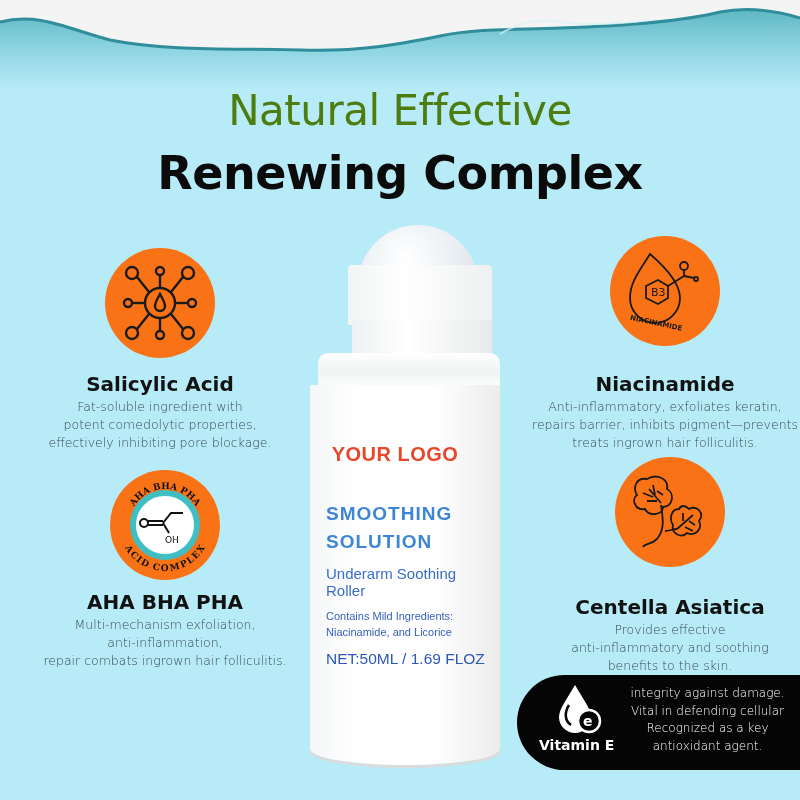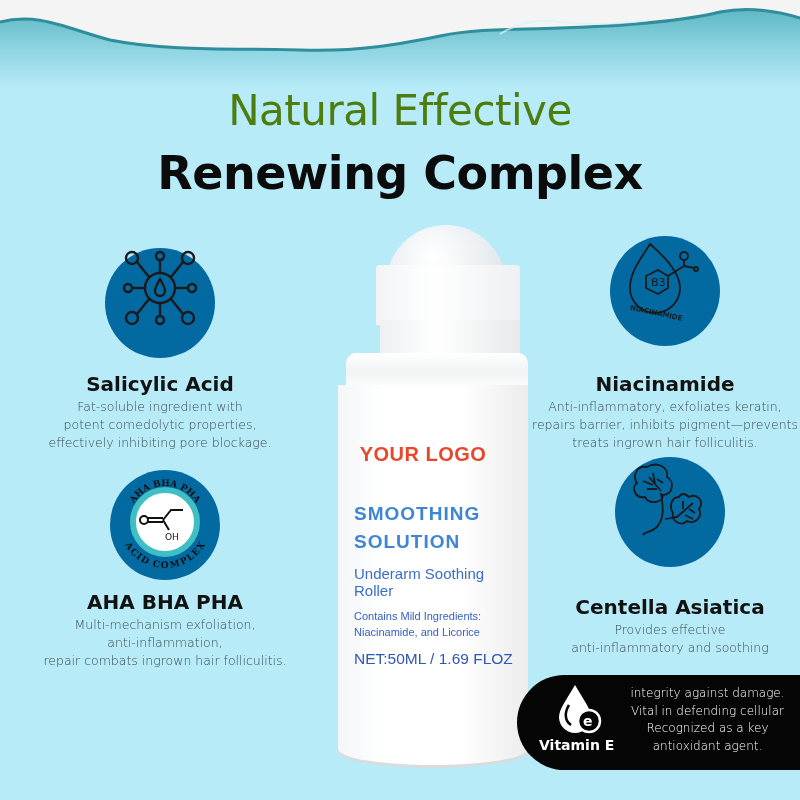--- a/index.html
+++ b/index.html
@@ -19,37 +19,37 @@
   }
   .headline {
     position: absolute; left: 0; width: 800px; text-align: center;
   }
   .h1 { top: 86px; font-size: 42px; font-weight: 400; letter-spacing: -0.5px; color: #4d7c0f; font-family: "DejaVu Sans", sans-serif; }
   .h2 { top: 146px; font-size: 46px; font-weight: 700; letter-spacing: -0.5px; color: #0b0b0b; font-family: "DejaVu Sans", sans-serif; }
 
   .feature { position: absolute; text-align: center; }
   .icon-circle {
     width: 110px; height: 110px; border-radius: 50%;
-    background: #0369a1; margin: 0 auto;
-    display: flex; justify-content: center;
+    background: #f97316; margin: 0 auto;
+    display: flex; align-items: center; justify-content: center;
   }
   .f-title { font-size: 20px; font-weight: 600; color: #121212; margin-top: 10px; line-height: 24px; }
   .f-desc { font-size: 12.5px; color: #3a4a50; line-height: 18px; margin-top: 2px; font-weight: 300; }
 
   #f-sal { left: 40px; top: 248px; width: 240px; }
   #f-nia { left: 530px; top: 236px; width: 270px; }
   #f-aha { left: 20px; top: 470px; width: 290px; }
   #f-cen { left: 545px; top: 457px; width: 250px; }
   #f-sal .f-title { margin-top: 14px; }
   #f-nia .f-title { margin-top: 26px; }
   #f-cen .f-title { margin-top: 28px; }
   #f-aha .f-title { margin-top: 10px; }
 
   
-  .bottle { position: absolute; left: 328px; top: 225px; width: 190px; height: 540px; }
+  .bottle { position: absolute; left: 300px; top: 225px; width: 190px; height: 540px; }
   .ball {
     position: absolute; left: 58px; top: 0; width: 120px; height: 80px;
     border-radius: 60px 60px 0 0;
     background: radial-gradient(circle at 40% 40%, #ffffff 0%, #e9eef2 60%, #d8dee4 100%);
   }
   .cap-top {
     position: absolute; left: 48px; top: 40px; width: 144px; height: 60px;
     background: linear-gradient(90deg, #f2f4f5 0%, #ffffff 40%, #eef0f1 100%);
     border-radius: 4px 4px 0 0;
   }
@@ -192,20 +192,21 @@
       <path d="M22,20 L34,34 M26,16 L28,26 M16,24 L26,28 M30,22 L36,26 M20,32 L30,32"></path>
       <path d="M52,40 C44,40 42,50 46,56 C44,64 54,70 60,64 C68,68 76,60 72,52 C78,44 70,36 62,40 C58,36 54,36 52,40 Z"></path>
       <path d="M50,60 L66,46 M56,52 L56,44 M62,52 L68,56 M58,58 L66,62"></path>
       <path d="M34,36 C36,50 38,60 30,70 C24,76 18,74 16,78 M38,62 C42,62 46,60 50,60"></path>
     </svg>
   </div>
   <div class="f-title">Centella Asiatica</div>
   <div class="f-desc">
     <div>Provides effective</div>
     <div>anti-inflammatory and soothing</div>
+    <div>benefits to the skin.</div>
   </div>
 </div>
 
 <div class="bottle">
   <div class="ball"></div>
   <div class="cap-top"></div>
   <div class="neck"></div>
   <div class="thread"></div>
   <div class="body"></div>
   <div class="logo">YOUR LOGO</div>

